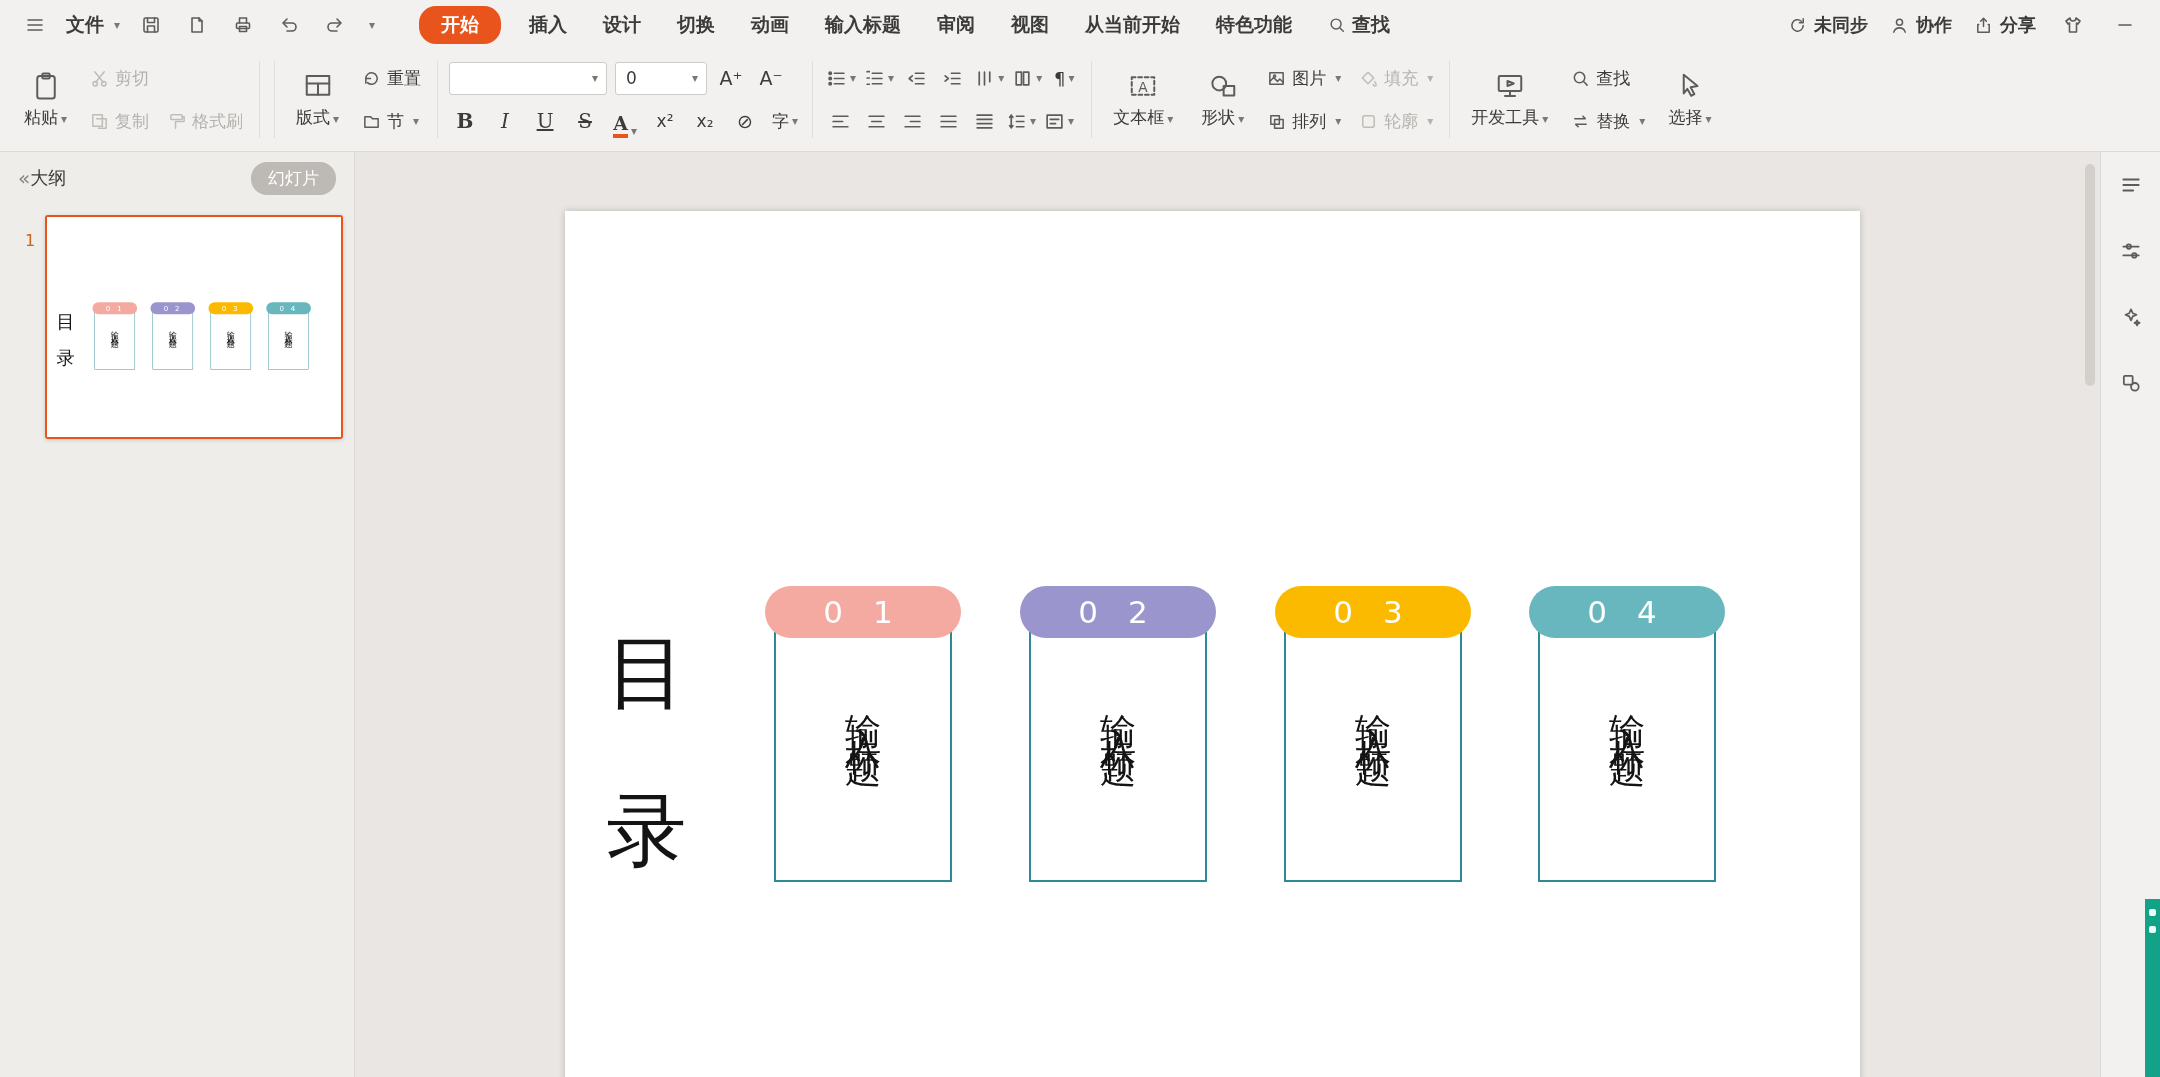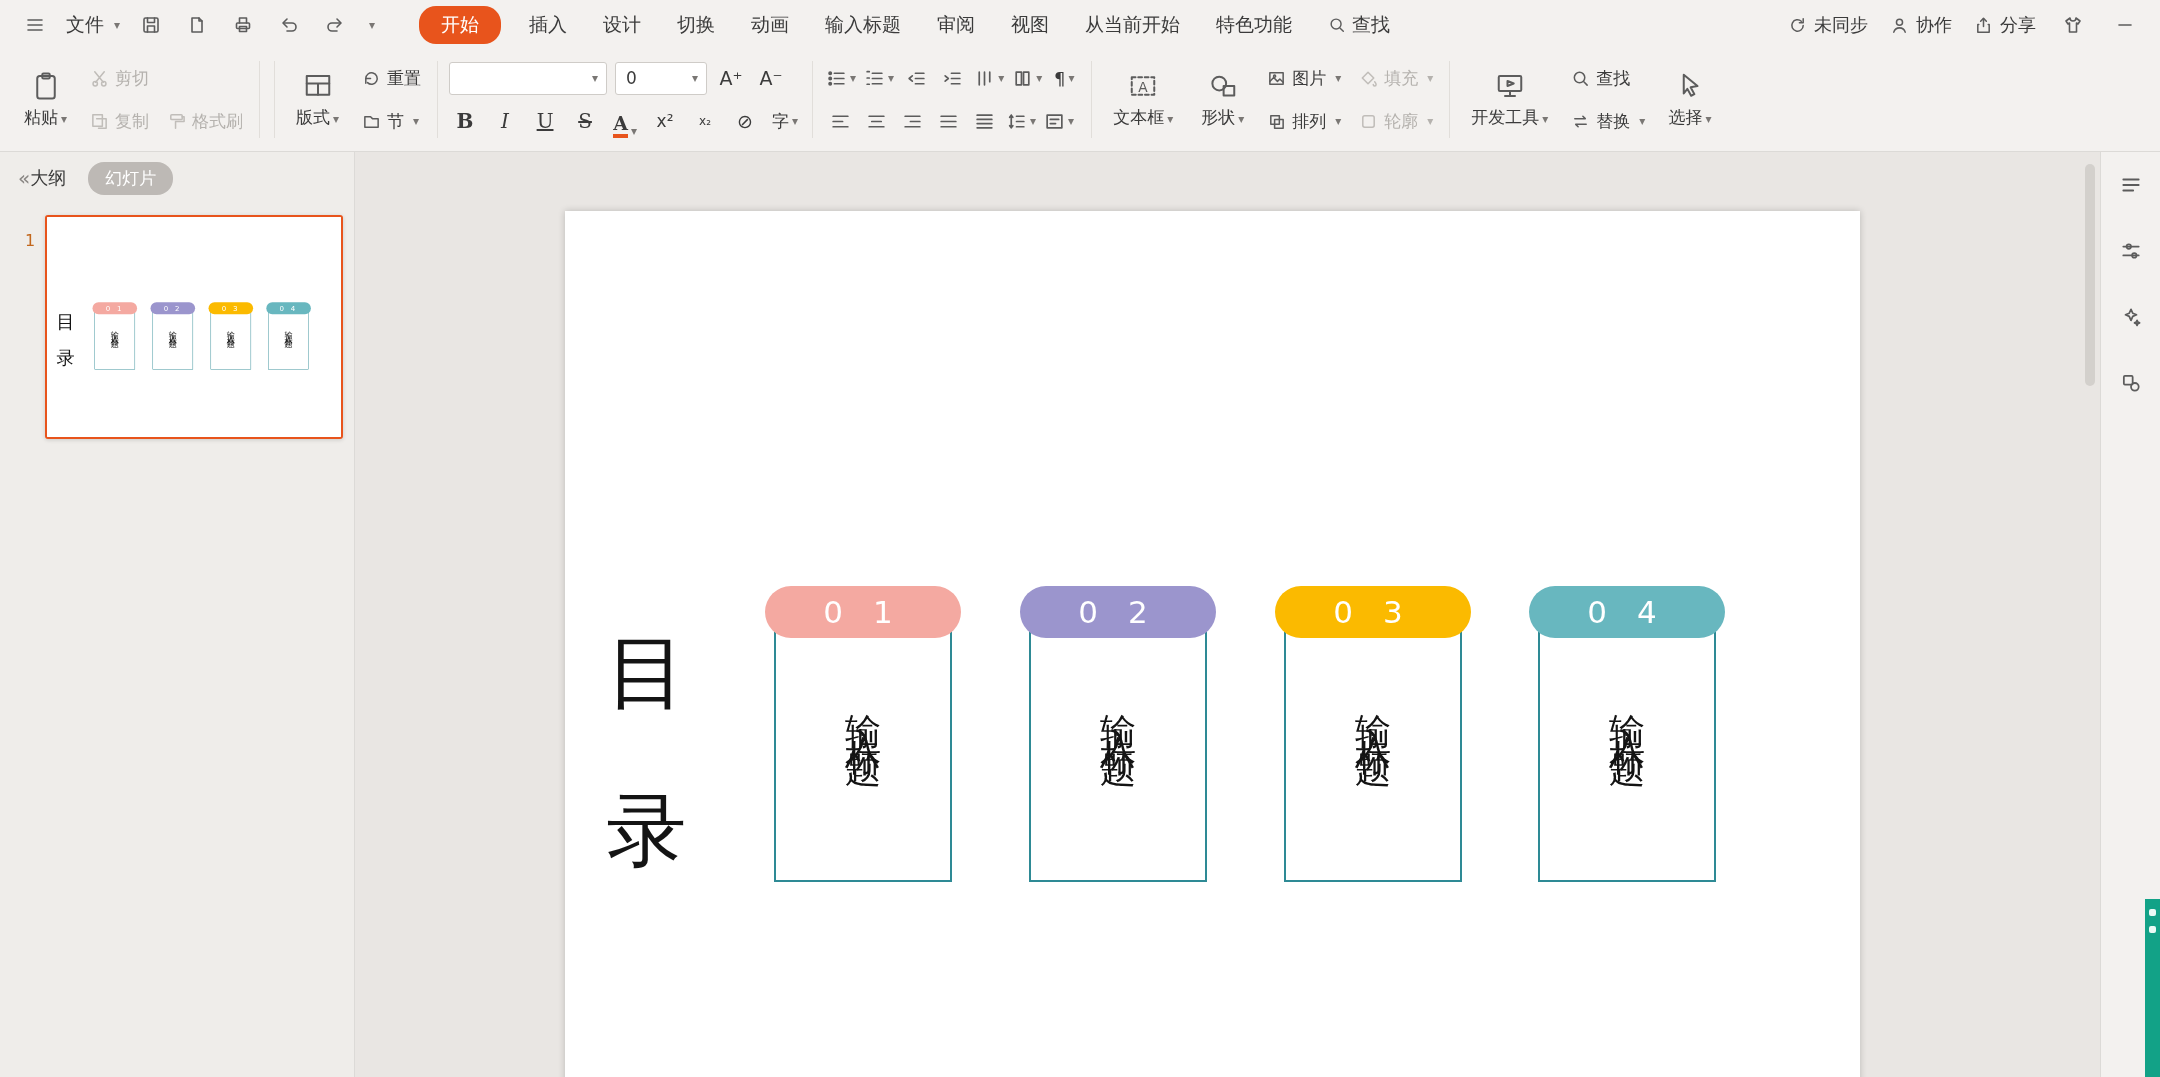--- a/index.html
+++ b/index.html
@@ -7,21 +7,21 @@
   body { font-family:"DejaVu Sans","Liberation Sans",sans-serif; color:#3b3b3b; }
   .app { position:relative; width:2160px; height:1077px; background:#f3f1ef; overflow:hidden; }
   [data-interactable="true"] { cursor:pointer; }
 
   svg.icn { stroke:#5c5c5c; fill:none; stroke-width:1.6; stroke-linecap:round; stroke-linejoin:round; flex:none; }
   .dis, .dis span { color:#b5b2ae !important; }
   .dis svg { stroke:#c0bdb9 !important; }
   .chev { font-size:12px; color:#7a7774; margin-left:3px; }
 
   
-  .menubar { display:flex; align-items:center; height:50px; padding:17px 20px; font-size:19px; }
+  .menubar { display:flex; align-items:center; height:50px; padding:17px 20px; font-size:19px;font-weight:bold; }
   .mb-group { display:flex; align-items:center; gap:16px; }
   .mb-ib { display:flex; align-items:center; justify-content:center; width:30px; height:30px; }
   .tabs { display:flex; align-items:center; gap:20px; margin-left:44px; }
   .tab { padding:6px 8px; white-space:nowrap; }
   .tab-active { background:var(--accent); color:#fff; border-radius:17px; padding:6px 22px;text-align:center; }
   .tab-find { display:flex; align-items:center; gap:6px; }
   .mb-right { display:flex; align-items:center; gap:22px; margin-left:auto; font-size:18px; }
   .mb-item { display:flex; align-items:center; gap:7px; }
 
   
@@ -36,21 +36,21 @@
   .combo.sm { width:92px; }
   .combo input { border:none; outline:none; width:100%; font-size:17px; font-family:inherit; color:#3b3b3b; background:transparent; }
   .fmt { width:32px; height:34px; display:flex; align-items:center; justify-content:center; font-size:20px; font-family:"DejaVu Serif",serif; }
   .fcolor { display:flex; align-items:flex-end; }
   .fcolor b { font-family:"DejaVu Serif",serif; font-size:19px; font-weight:700; border-bottom:4px solid var(--accent); line-height:1.05; }
 
   
   .workspace { display:flex; height:925px; }
   .panel { position:relative; width:355px; background:#efedea; border-right:1px solid #dcdad7; flex:none; }
   .panel-head { display:flex; align-items:center; height:52px; padding:0 18px; font-size:18px; }
-  .panel-tabs { flex:1; display:flex; align-items:center; justify-content:flex-start; gap:22px; }
+  .panel-tabs { flex:1; display:flex; align-items:center; justify-content:space-between; gap:22px; }
   .ptab-pill { background:#bdb9b5; color:#fff; border-radius:16px; padding:5px 17px; font-size:17px; }
   .thumb-wrap { position:relative; margin:11px 0 0 45px; width:298px; }
   .thumb-num { position:absolute; left:-20px; top:16px; font-size:16px; color:#c2671d; }
   .thumb { width:298px; height:224px; border:2px solid var(--accent); border-radius:3px; background:#fff; overflow:hidden; box-shadow:0 1px 4px rgba(0,0,0,.15); }
   .mini { transform:scale(0.2275); transform-origin:0 0; }
 
   .canvas { position:relative; flex:1; background:#e9e6e3; overflow:hidden; }
   .slide { position:absolute; left:210px; top:59px; width:1295px; height:971px; box-shadow:0 0 7px rgba(0,0,0,.2); }
   .vscroll { position:absolute; right:3px; top:12px; bottom:12px; width:12px; }
   .vthumb { width:10px; height:222px; background:#d3d0cc; border-radius:5px; }
@@ -268,21 +268,21 @@
       <div class="rrow">
         <span class="fmt" style="font-weight:700" data-interactable="true">B</span>
         <span class="fmt" style="font-style:italic" data-interactable="true">I</span>
         <span class="fmt" style="text-decoration:underline" data-interactable="true">U</span>
         <span class="fmt" style="text-decoration:line-through" data-interactable="true">S</span>
         <span class="fcolor ibtn" data-interactable="true">
           <b data-interactable="false">A</b>
           <span class="chev" data-interactable="false">▾</span>
         </span>
         <span class="ibtn" style="font-size:17px" data-interactable="true">x²</span>
-        <span class="ibtn" style="font-size:12px" data-interactable="true">x₂</span>
+        <span class="ibtn" style="font-size:17px" data-interactable="true">x₂</span>
         <span class="ibtn" style="font-size:19px" data-interactable="true">⊘</span>
         <span class="ibtn" data-interactable="true">
           <span style="font-size:17px" data-interactable="false">字</span>
           <span class="chev" data-interactable="false">▾</span>
         </span>
       </div>
     </div>
 
     <div class="sep" data-interactable="false"></div>
 

